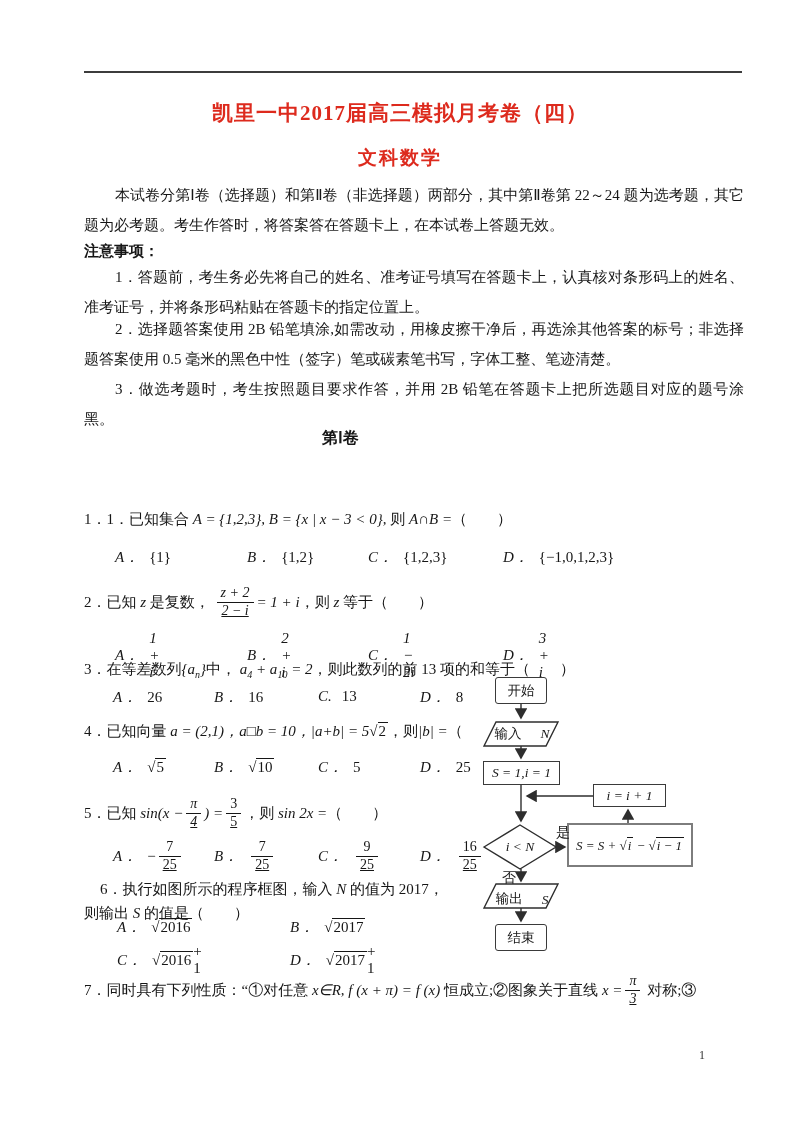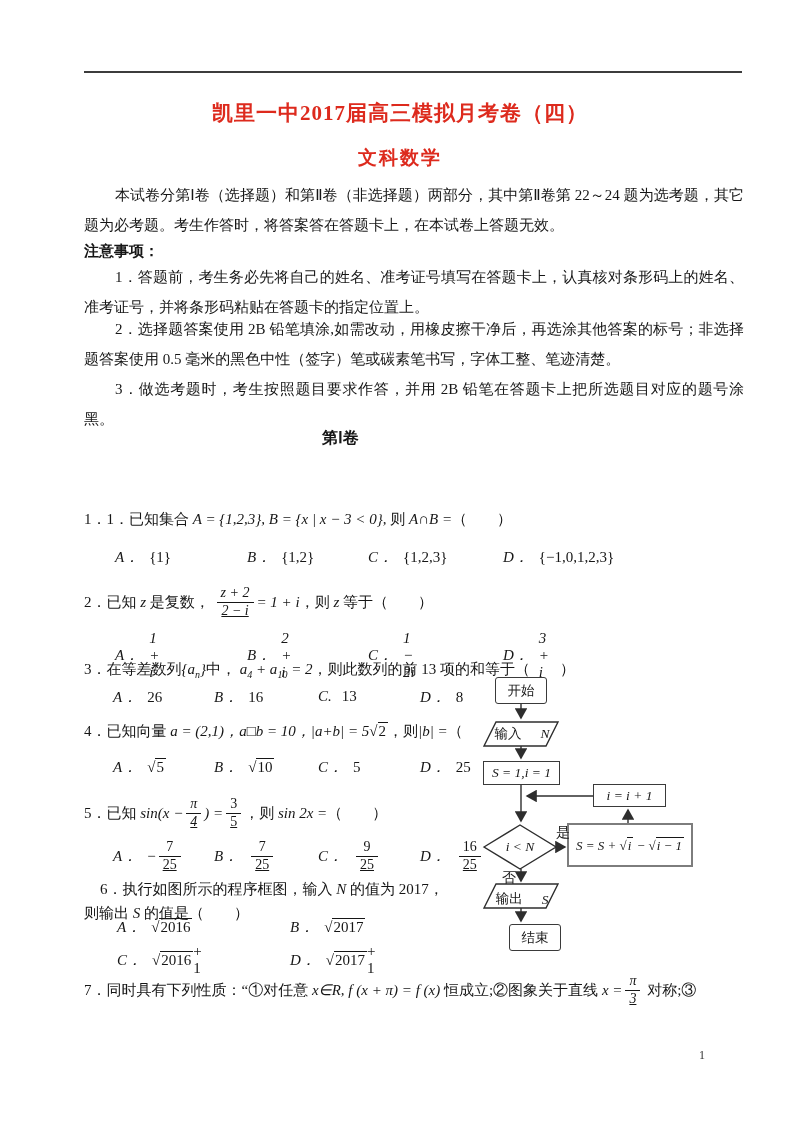--- a/index.html
+++ b/index.html
@@ -284,17 +284,17 @@
       <span class="sqrt"><span class="rs">√</span><span class="rad m">i</span></span>
       <span class="m" style="white-space:pre;"> − </span>
       <span class="sqrt"><span class="rs">√</span><span class="rad m">i − 1</span></span>
   </div>
 
   <div class="fc-text" style="left:486px; top:884px; width:72px; height:24px;align-items:flex-end;">
     <span class="cn">输出 </span>
       <span class="m">S</span>
   </div>
 
-  <div class="fc-box fc-round cn" style="left:509px; top:924px; width:52px; height:27px;">结束</div>
+  <div class="fc-box fc-round cn" style="left:495px; top:924px; width:52px; height:27px;">结束</div>
 
   <div class="abs pagenum" style="left:699px; top:1048px;">1</div>
 
 </div>
 
 </body></html>

